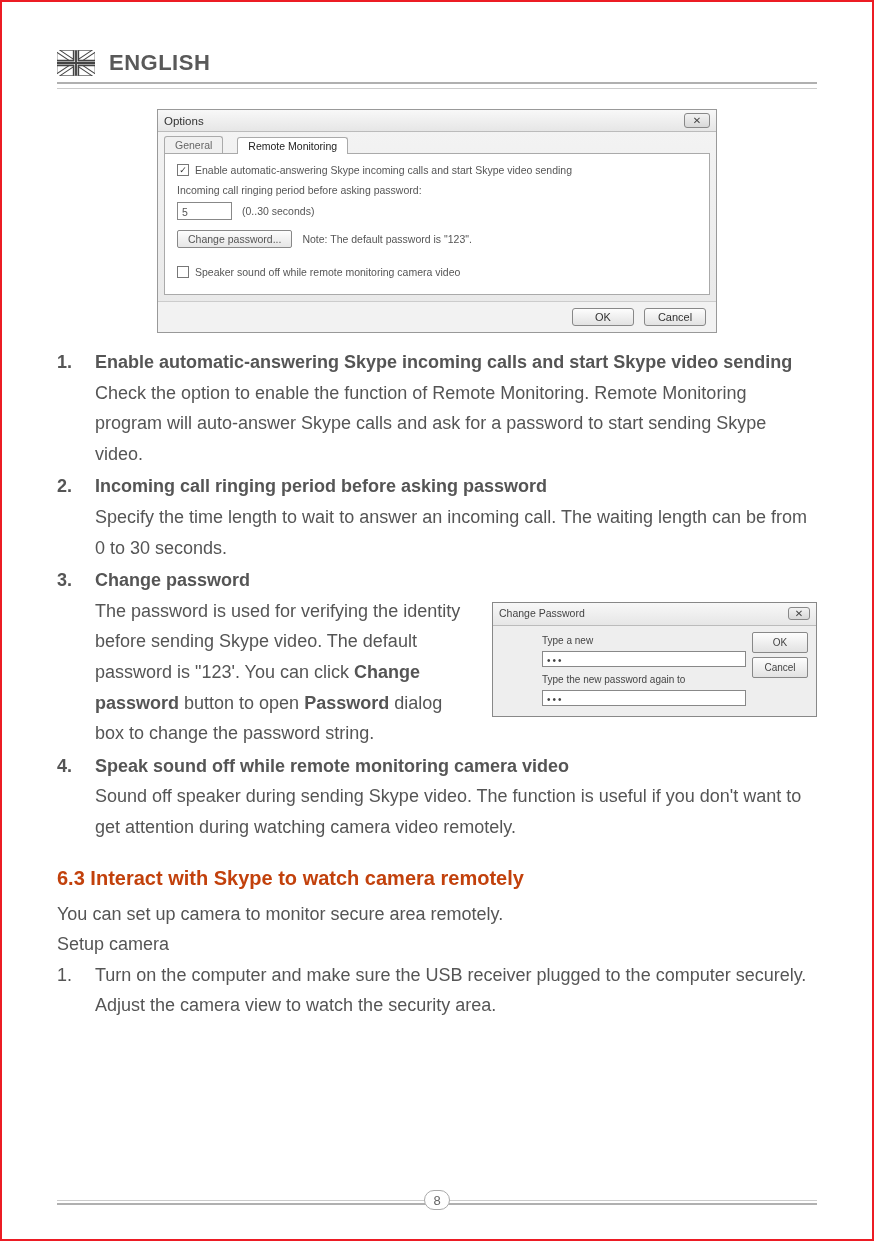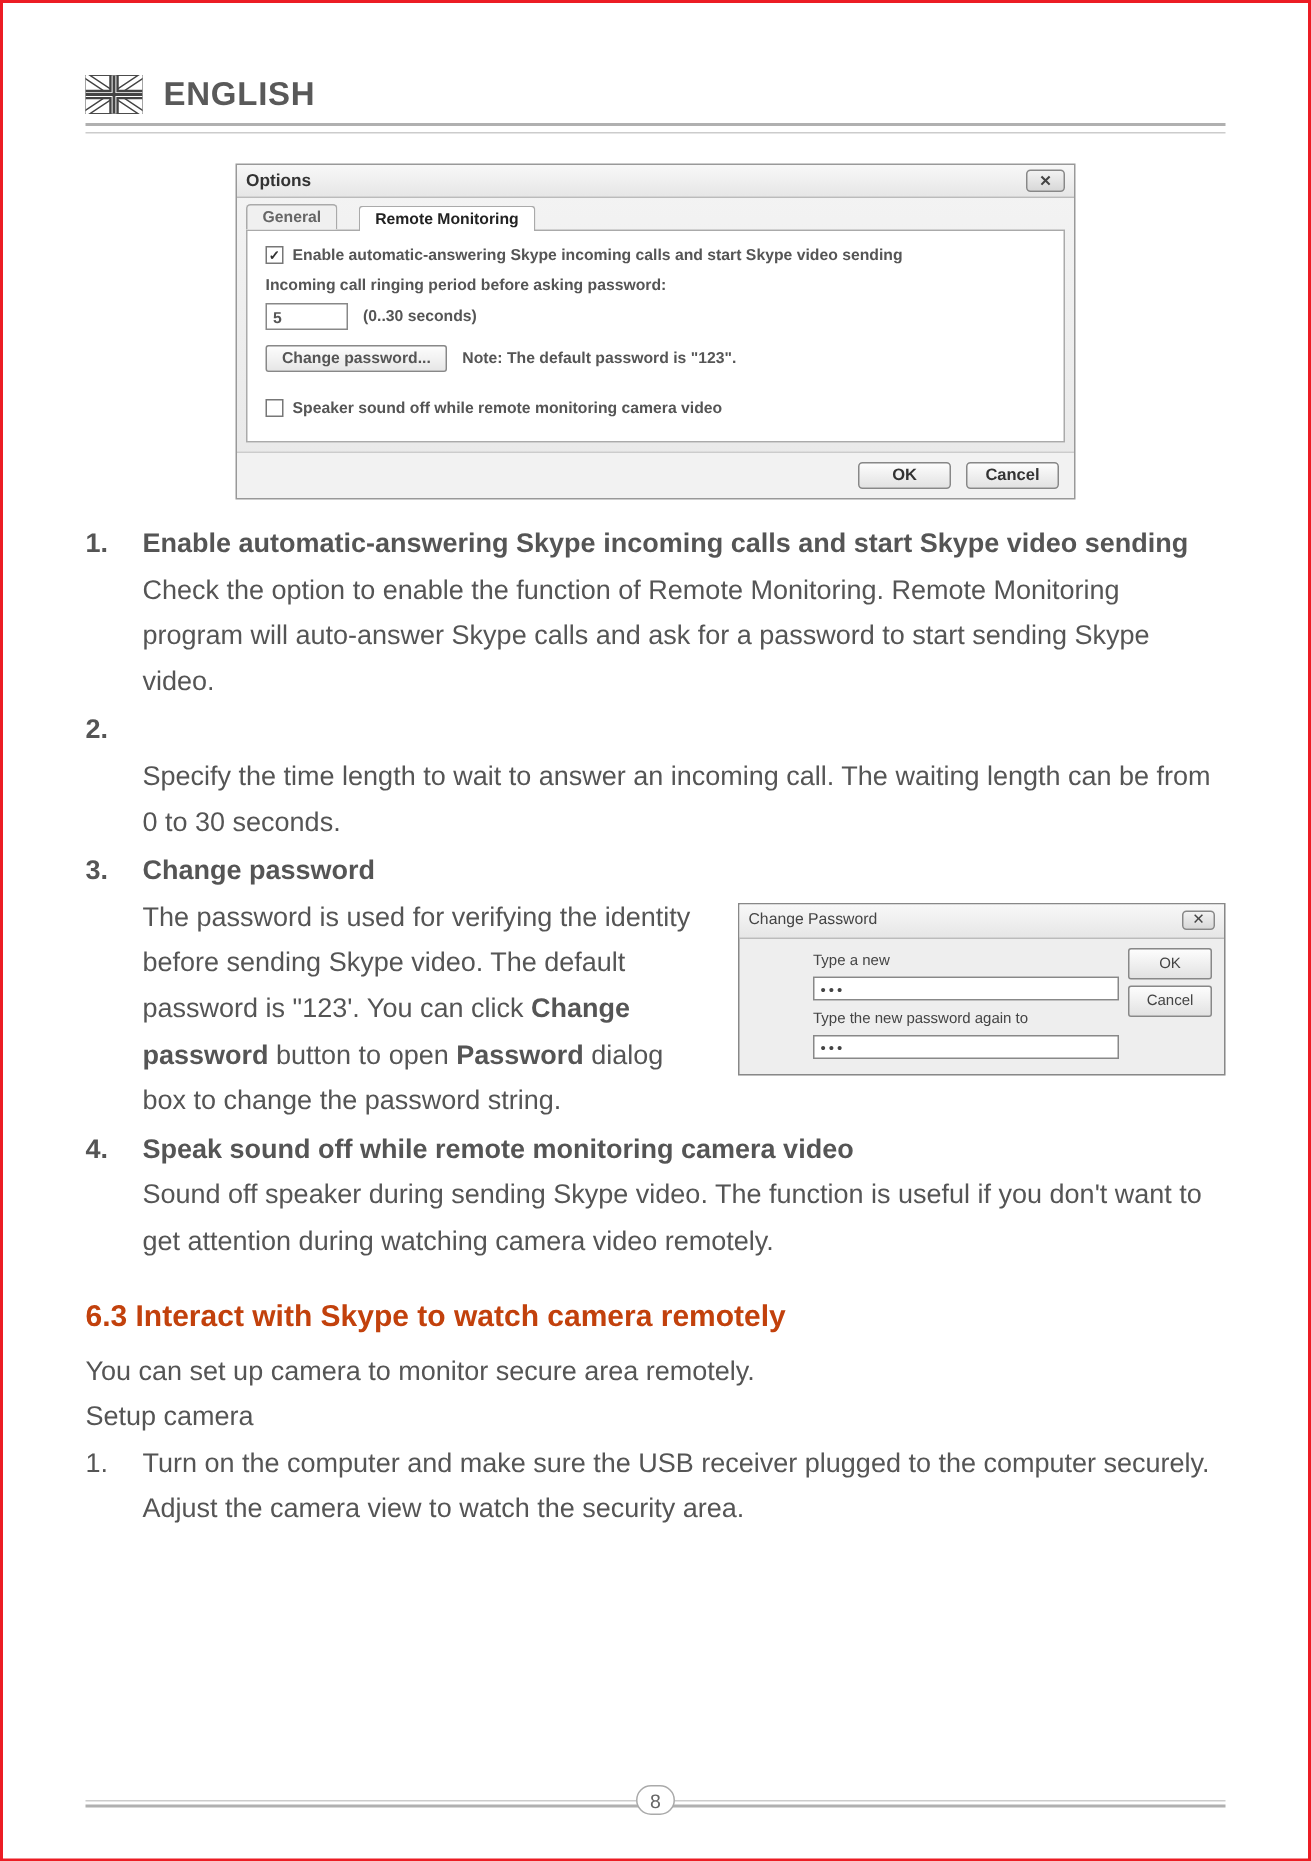--- a/index.html
+++ b/index.html
@@ -19,21 +19,21 @@
   .header-under { height:1px; background:#ccc; margin-bottom:20px;}
   .flag-icon {
     width: 38px; height: 26px; display: inline-block; flex-shrink:0;
   }
   .lang-title { font-size: 22px; font-weight: bold; color: #595959; letter-spacing: 0.5px;}
   
   .options-dialog {
     width: 560px; margin: 0 auto 14px auto;
     border: 1px solid #999;
     background: linear-gradient(#f4f4f4,#e8e8e8);
-    font-size: 10.5px; color:#555;font-weight:bold;
+    font-size: 10.5px; color:#555;
   }
   .titlebar {
     display:flex; align-items:center; justify-content:space-between;
     padding: 3px 6px;
     background: linear-gradient(#f8f8f8,#e6e6e6);
     border-bottom:1px solid #bbb;
     font-size:11.5px; color:#333;
   }
   .close-btn {
     width:26px; height:15px; border:1px solid #888; border-radius:3px;
@@ -177,21 +177,21 @@
         <div class="num">1.</div>
         <div class="body">
           <span class="b">Enable automatic-answering Skype incoming calls and start Skype video sending</span><br>
           <span>Check the option to enable the function of Remote Monitoring.</span>
           <span>Remote Monitoring program will auto-answer Skype calls and ask for a password to start sending Skype video.</span>
         </div>
       </div>
       <div class="li">
         <div class="num">2.</div>
         <div class="body">
-          <br>
+          <span class="b">Incoming call ringing period before asking password</span><br>
           <span>Specify the time length to wait to answer an incoming call. The waiting length can be from 0 to 30 seconds.</span>
         </div>
       </div>
       <div class="li">
         <div class="num">3.</div>
         <div class="body">
           <span class="b">Change password</span>
           <div class="float-wrap">
             <div class="float-text">
               <span>The password is used for verifying the identity before sending Skype video. The default password is "123'. You can click </span><span class="b">Change password</span><span> button to open </span><span class="b">Password</span><span> dialog box to change the password string.</span>

